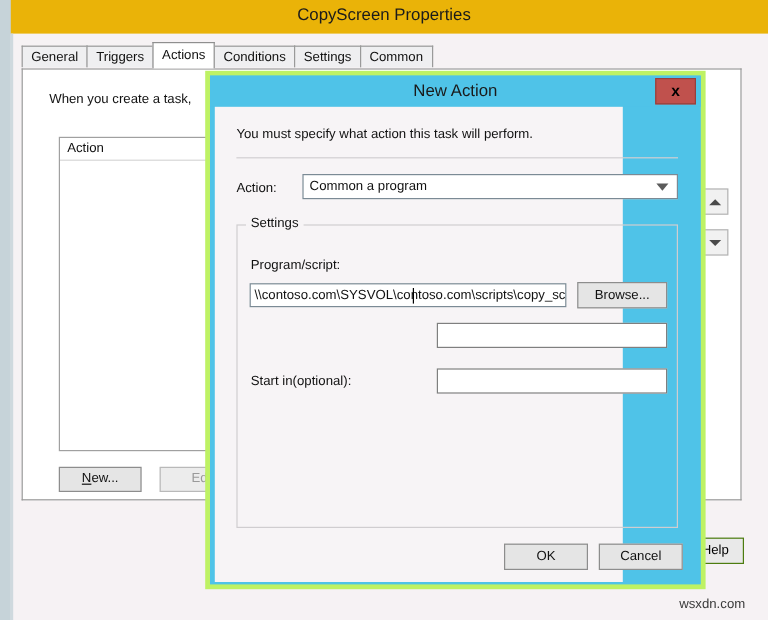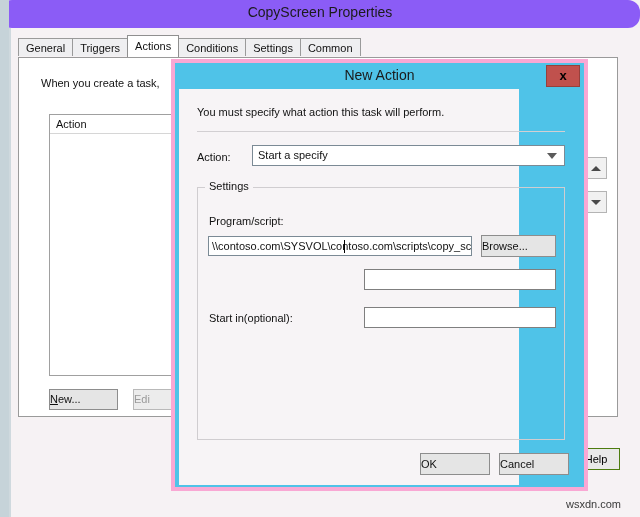--- a/index.html
+++ b/index.html
@@ -21,22 +21,21 @@
   #parent-window {
     position: absolute;
     left: 0; top: 0;
     width: 640px; height: 517px;
     background: #f4f1f3;
   }
   #parent-titlebar {
     position: absolute;
     left: 0; top: 0;
     width: 640px; height: 28px;
-    background: #8b5cf6;
-    border-radius: 12px;
+    background: #eab308;
   }
   #parent-title-text {
     position: absolute;
     left: 0; top: 4px;
     width: 640px;
     text-align: center;
     font-size: 14px;
     color: #1b1b1b;
     font-family: "Liberation Sans", sans-serif;
   }
@@ -173,20 +172,21 @@
     border-right: 5px solid transparent;
     border-top: 5px solid #4a4a4a;
   }
 
   
   .win-btn {
     background: #e5e5e5;
     border: 1px solid #8d8d8d;
     font-size: 11px;
     color: #111;
+    text-align: center;
     box-sizing: border-box;
     font-family: "Liberation Sans", sans-serif;
     padding: 0;
   }
   .win-btn.disabled { color: #9a9a9a; background: #ececec; border-color: #b9b9b9; }
   #new-button {
     position: absolute;
     left: 49px; top: 389px;
     width: 69px; height: 21px;
     line-height: 19px;
@@ -221,21 +221,21 @@
     color: #3a3a3a;
     z-index: 20;
     font-family: "Liberation Sans", sans-serif;
   }
 
   
   #new-action-dialog {
     position: absolute;
     left: 171px; top: 59px;
     width: 417px; height: 432px;
-    background: #f9a8d4;
+    background: #bef264;
     box-sizing: border-box;
     z-index: 10;
     padding: 4px;
   }
   #dlg-frame {
     position: relative;
     width: 100%; height: 100%;
     background: #4fc3e8;
   }
   #dlg-titlebar {
@@ -461,21 +461,21 @@
       <div id="dlg-close-button">x</div>
     </div>
 
     <div id="dlg-client">
 
       <div id="dlg-instruction">You must specify what action this task will perform.</div>
       <div id="dlg-separator"></div>
 
       <div id="action-label">Action:</div>
       <div id="action-select">
-        <span id="action-select-text">Start a specify</span>
+        <span id="action-select-text">Common a program</span>
         <span id="action-select-arrow"></span>
       </div>
 
       <div id="settings-group"></div>
       <div id="settings-group-label">Settings</div>
 
       <div id="program-script-label">Program/script:</div>
       <div id="program-script-input">
         <span id="program-script-value">\\contoso.com\SYSVOL\contoso.com\scripts\copy_scr</span>
         <span id="program-script-caret"></span>

